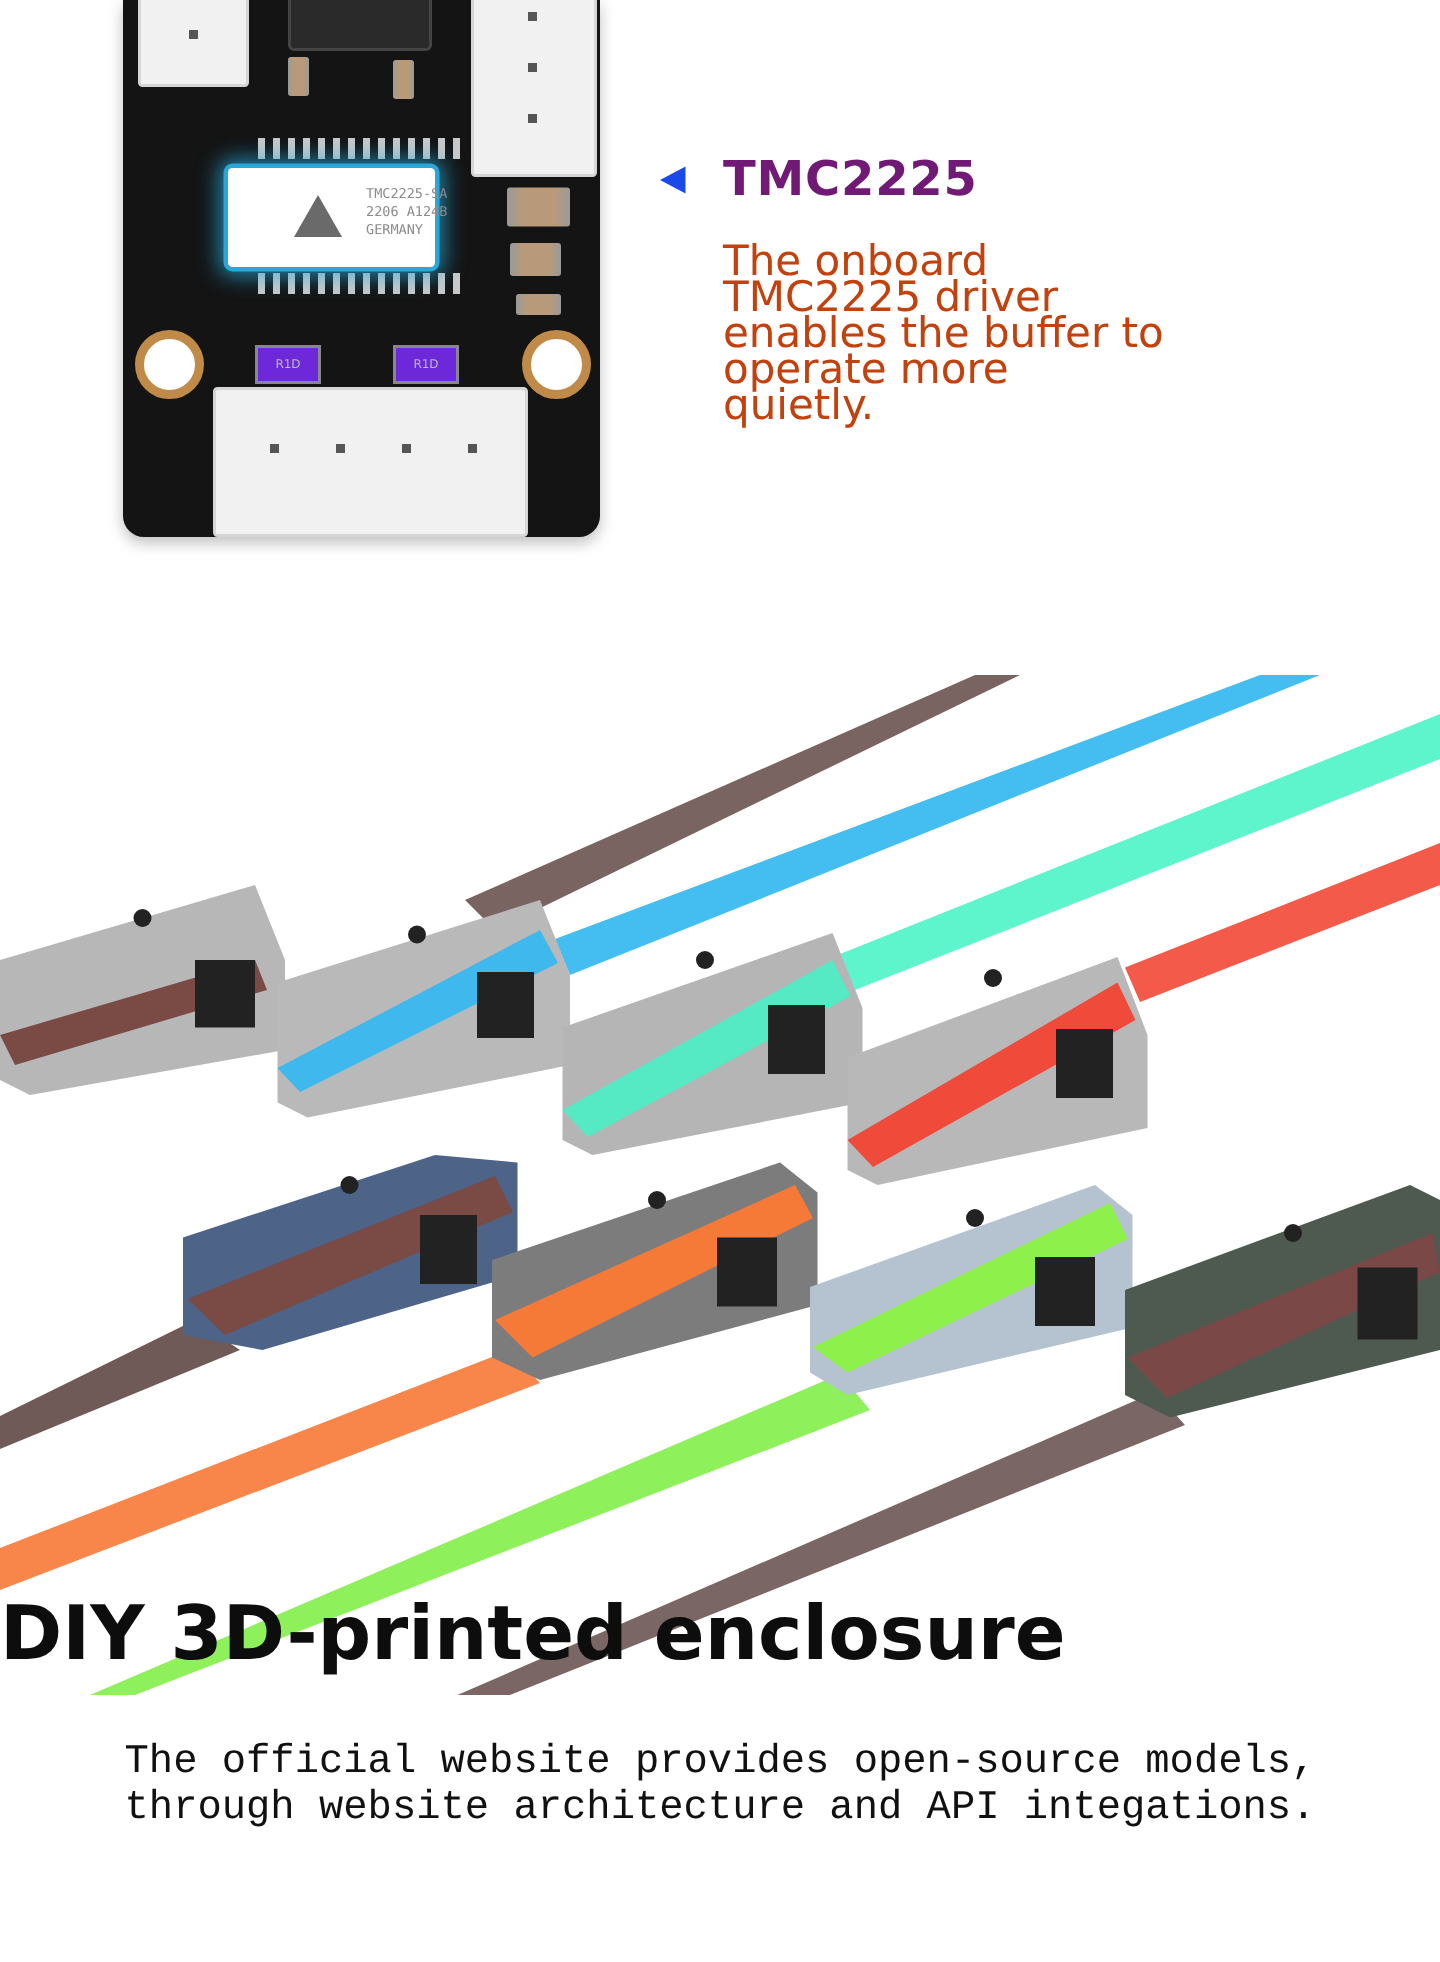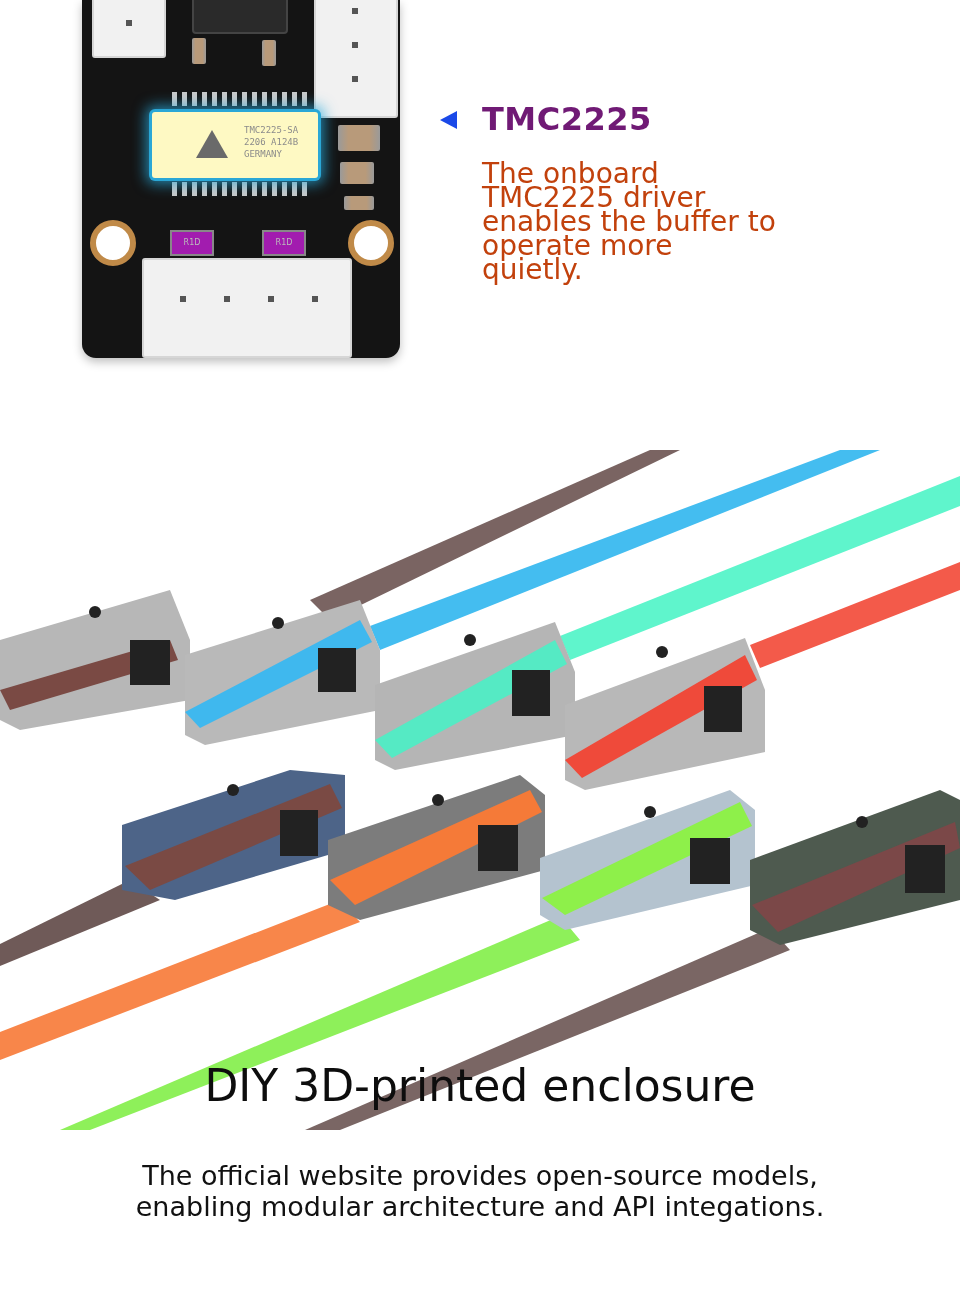--- a/index.html
+++ b/index.html
@@ -5,44 +5,44 @@
   html, body { margin:0; padding:0; }
   body { width:960px; height:1308px; background:#ffffff; position:relative; overflow:hidden;
          font-family:"DejaVu Sans","Liberation Sans",sans-serif; color:#111; }
   .abs { position:absolute; }
 
   
   #pcb { left:82px; top:0; width:318px; height:358px; background:#141414; border-radius:0 0 14px 14px;
          box-shadow:0 4px 10px rgba(0,0,0,0.25); overflow:hidden; }
   .conn { position:absolute; background:#f1f1f1; border:2px solid #d6d6d6; border-radius:3px; }
   .pin { position:absolute; width:6px; height:6px; background:#555; }
-  .chip { position:absolute; left:70px; top:112px; width:166px; height:66px; background:#fef9c3;
+  .chip { position:absolute; left:70px; top:112px; width:138px; height:66px; background:#ffffff;
           border-radius:3px; box-shadow:0 0 0 3px #2aa7d6, 0 0 14px 6px rgba(40,170,220,0.75); }
   .chip-text { position:absolute; left:92px; top:12px; color:#8b8b8b; font-family:"DejaVu Sans Mono",monospace;
                font-size:9px; line-height:12px; white-space:pre; }
   .chip-logo { position:absolute; left:44px; top:18px; width:0; height:0; border-left:16px solid transparent;
                border-right:16px solid transparent; border-bottom:28px solid #6a6a6a; }
   .legs { position:absolute; left:90px; width:140px; height:14px;
           background:repeating-linear-gradient(90deg,#c9c9c9 0 5px, transparent 5px 10px); }
   .cap { position:absolute; background:linear-gradient(90deg,#9a9a9a,#b89a7a 25%,#b89a7a 75%,#9a9a9a); border-radius:2px; }
   .hole { position:absolute; width:34px; height:34px; border-radius:50%; background:#fff; border:6px solid #c08a48; }
-  .resistor { position:absolute; width:40px; height:22px; background:#a21caf; border:2px solid #888; color:#bbb;
+  .resistor { position:absolute; width:40px; height:22px; background:#6d28d9; border:2px solid #888; color:#bbb;
               font-size:8px; text-align:center; line-height:22px; }
 
   
   #tmc-arrow { left:440px; top:111px; width:0; height:0; border-top:9px solid transparent;
                border-bottom:9px solid transparent; border-right:17px solid #1a49e8; }
   #tmc-title { left:482px; top:100px; font-size:32px; font-weight:bold; letter-spacing:0.5px; color:#701a75; }
   #tmc-desc { left:482px; top:162px; width:300px; font-size:28px; line-height:24px; color:#c2410c; }
 
   
   #scene { left:0; top:440px; width:960px; height:700px; }
-  #headline { left:0; top:1060px; width:960px; text-align:center; font-size:44px; font-weight:normal;
+  #headline { left:0; top:1060px; width:960px; font-size:50px; font-weight:bold;
               color:#0d0d0d; letter-spacing:0px; }
-  #body-text { left:0; top:1160px; width:960px; text-align:center; font-size:27px; line-height:31px; color:#111; }
+  #body-text { left:0; top:1160px; width:960px; text-align:center; font-size:27px; line-height:31px; color:#111;font-family:Liberation Mono, monospace; }
   #body-text div { white-space:nowrap; }
 </style>
 </head>
 <body>
 
 <div id="pcb" class="abs">
   <div class="conn" style="left:10px;top:-4px;width:70px;height:58px;">
     <div class="pin" style="left:32px;top:22px;"></div>
   </div>
   <div style="position:absolute;left:110px;top:-6px;width:92px;height:36px;background:#2a2a2a;border:2px solid #444;border-radius:4px;"></div>
@@ -138,14 +138,14 @@
     <polygon points="750,860 940,790 960,800 960,900 780,945 750,930" fill="#4e5a4f"></polygon>
     <polygon points="752,905 955,822 960,848 778,932" fill="#7b4848"></polygon>
     <rect x="905" y="845" width="40" height="48" fill="#222"></rect>
     <circle cx="862" cy="822" r="6" fill="#222"></circle>
   </g>
 </svg>
 
 <div id="headline" class="abs">DIY 3D-printed enclosure</div>
 <div id="body-text" class="abs">
   <div>The official website provides open-source models,</div>
-  <div>enabling modular architecture and API integations.</div>
+  <div>through website architecture and API integations.</div>
 </div>
 
 </body></html>

